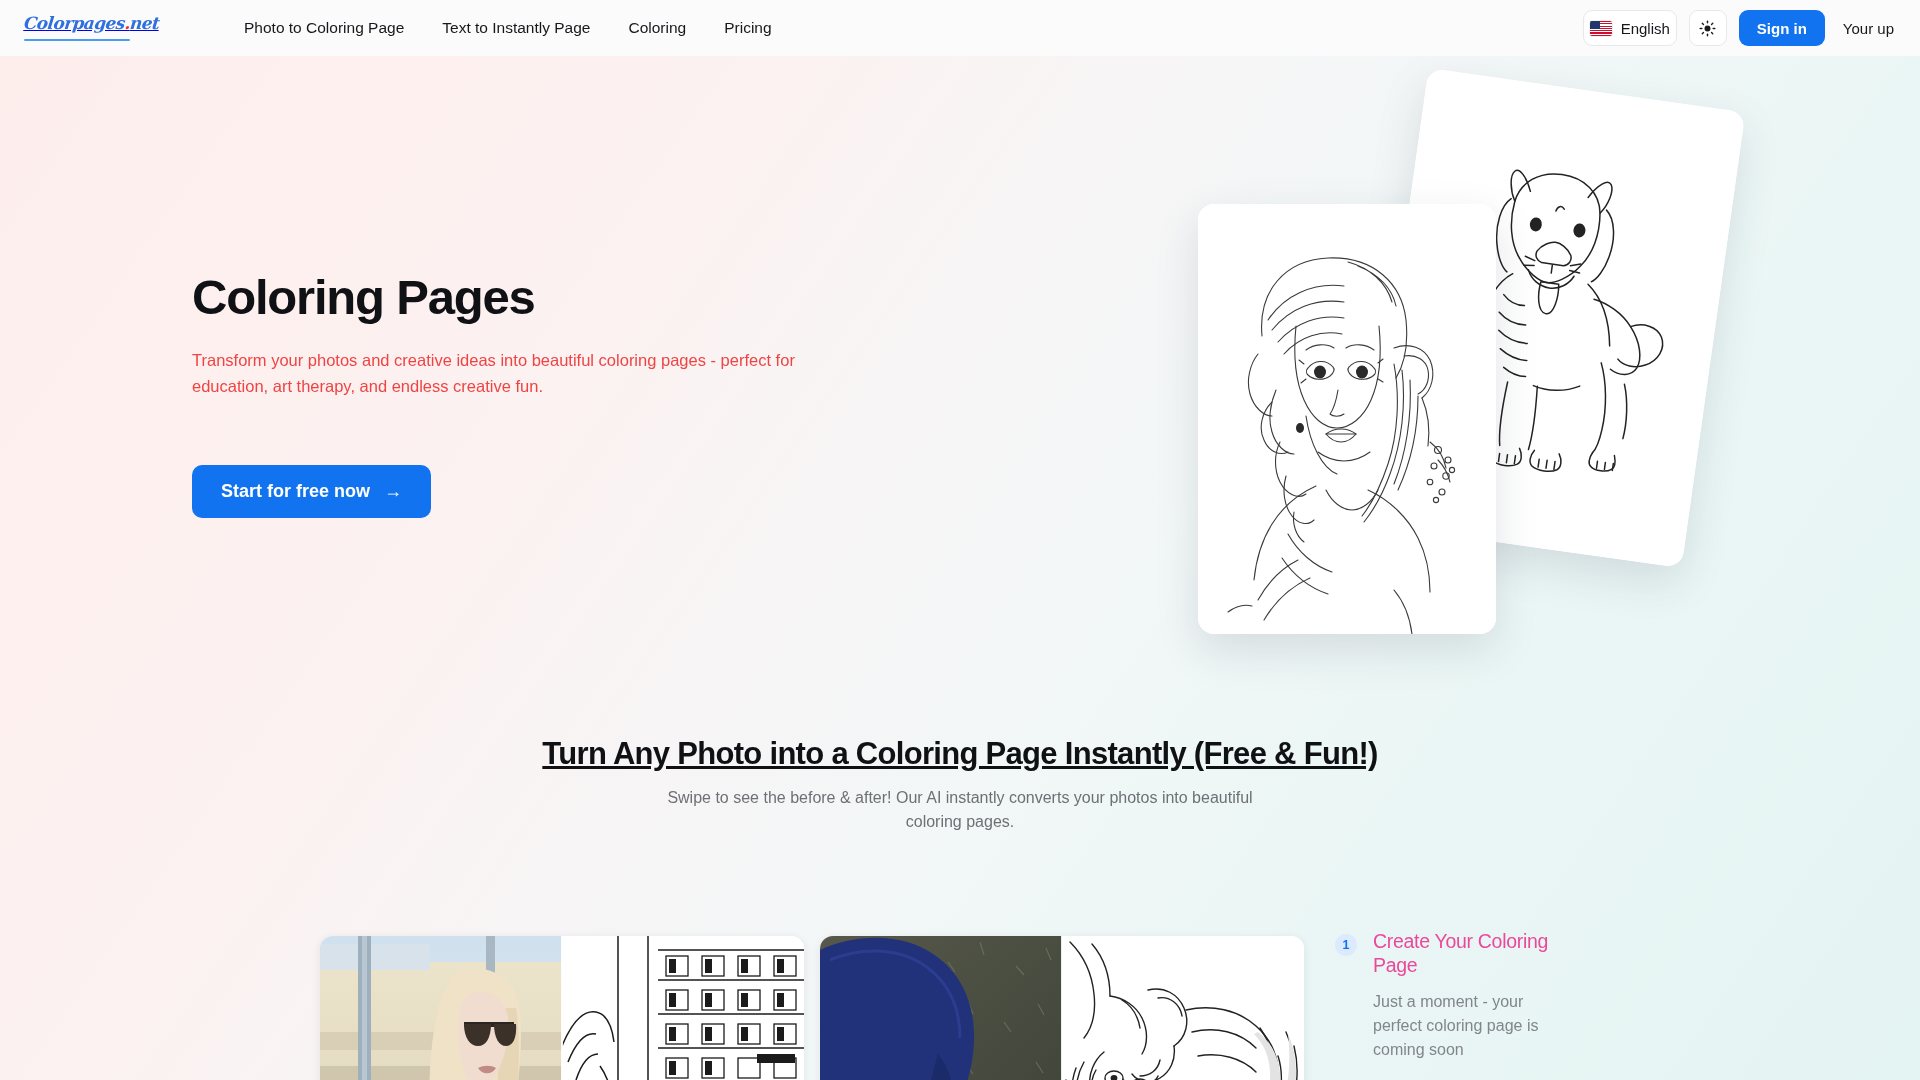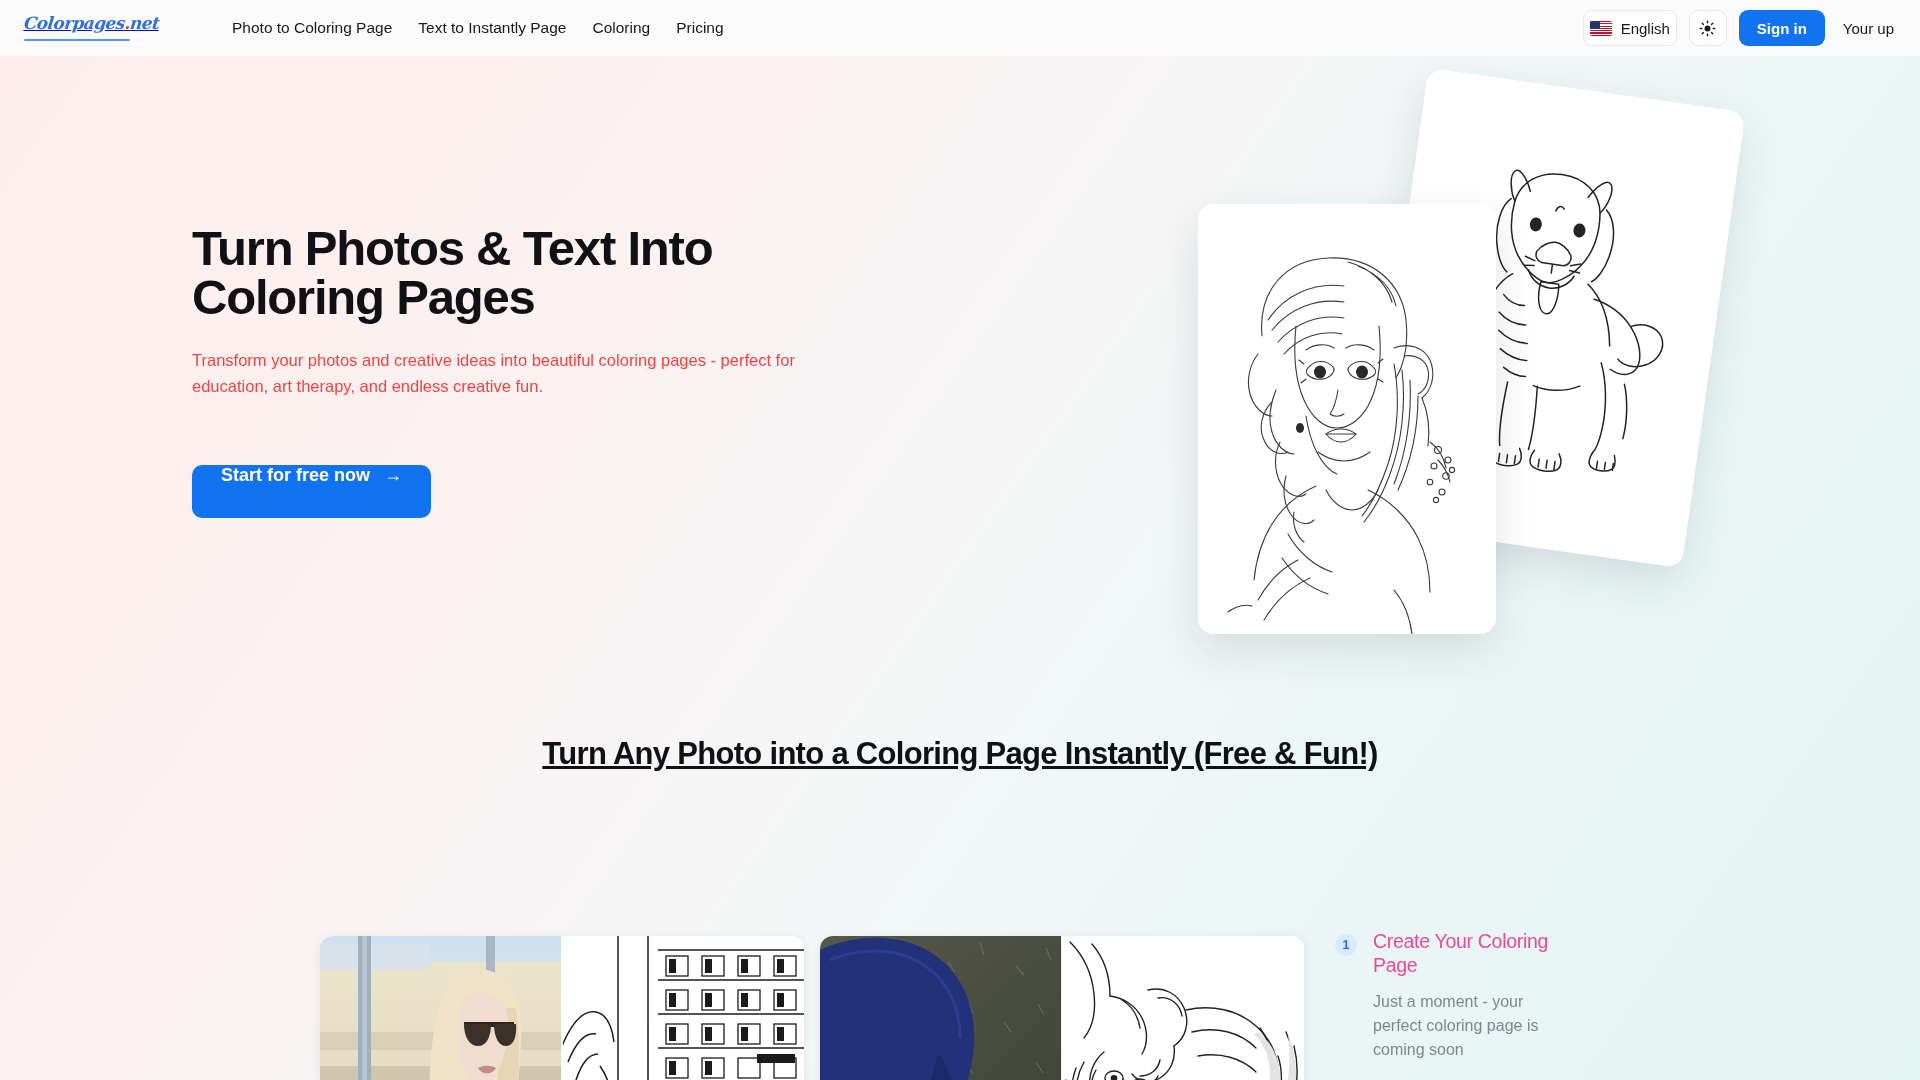--- a/index.html
+++ b/index.html
@@ -41,20 +41,21 @@
   .logo-text .dot { color:#e03b2f; }
   .logo-underline {
     margin-top:7px; width:106px; height:2px;
     background:#4c9cf5; border-radius:2px;
   }
 
   .nav { display:flex; align-items:center; gap:26px; margin-left:96px; }
   .nav a {
     font-size:15.5px; color:#17181c; text-decoration:none; font-weight:400;
     white-space:nowrap;
+    margin-left:12px;
   }
 
   .header-right {
     margin-left:auto; margin-right:20px;
     display:flex; align-items:center; gap:12px;
   }
   .lang-btn {
     display:flex; align-items:center; gap:9px;
     height:36px; padding:0 6px;
     background:#fff; border:1px solid #e7e8ea; border-radius:9px;
@@ -88,21 +89,21 @@
   .hero-copy { position:absolute; left:192px; top:168px; width:680px; }
   .hero-title {
     font-size:49px; line-height:1.0; font-weight:700; color:#101114;
     letter-spacing:-1.2px;
   }
   .hero-sub {
     margin-top:26px; font-size:16.5px; line-height:1.55; color:#ef4444;
     width:640px;
   }
   .cta {
-    margin-top:66px; display:inline-flex; align-items:flex-start; gap:14px;
+    margin-top:66px; display:inline-flex; align-items:center; gap:14px;
     height:53px; padding:0 29px; background:#1273f0; color:#fff;
     border:none; border-radius:10px; font-size:18px; font-weight:700;
     cursor:pointer; font-family:"Liberation Sans", sans-serif;
   }
 
   
   .art-stage { position:absolute; left:1150px; top:0; width:700px; height:660px; }
   .art-card {
     position:absolute; background:#fff; border-radius:16px;
     box-shadow:0 16px 44px rgba(40,50,70,.13);
@@ -201,21 +202,21 @@
 
     <button class="signin-btn">Sign in</button>
     <a class="signup-link" href="#">Your up</a>
   </div>
 </div>
 
 <div class="hero">
 
   <div class="hero-copy">
     <h1 class="hero-title">
-      <span>Turn Photos &amp; Text Into</span><br>
+      <br>
       <span>Coloring Pages</span>
     </h1>
     <p class="hero-sub">Transform your photos and creative ideas into beautiful coloring pages - perfect for education, art therapy, and endless creative fun.</p>
     <button class="cta">
       <span>Start for free now</span>
       <span>→</span>
     </button>
   </div>
 
   <div class="art-stage">
@@ -332,20 +333,21 @@
           <path d="M196 386c10 12 16 28 18 44"></path>
           <path d="M30 408c8-6 16-8 24-6"></path>
         </g>
       </svg>
     </div>
   </div>
 </div>
 
 <div class="showcase">
   <h2 class="showcase-title">Turn Any Photo into a Coloring Page Instantly (Free &amp; Fun!)</h2>
+  <p class="showcase-sub">Swipe to see the before &amp; after! Our AI instantly converts your photos into beautiful coloring pages.</p>
 
   <div class="showcase-grid">
 
     <div class="ba-card">
       <div class="ba-half ba-left">
         <svg viewBox="0 0 242 230" width="242" height="230" preserveAspectRatio="xMidYMid slice">
           <defs>
             <linearGradient id="skyA" x1="0" y1="0" x2="0" y2="1">
               <stop offset="0" stop-color="#cfe0ee"></stop>
                 <stop offset="1" stop-color="#e9eef2"></stop>

